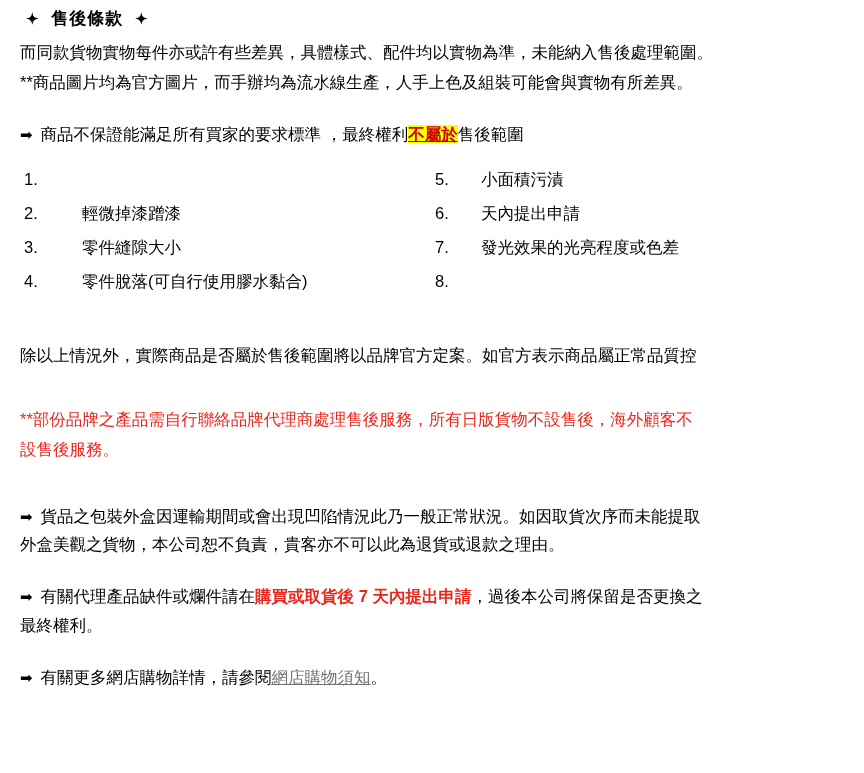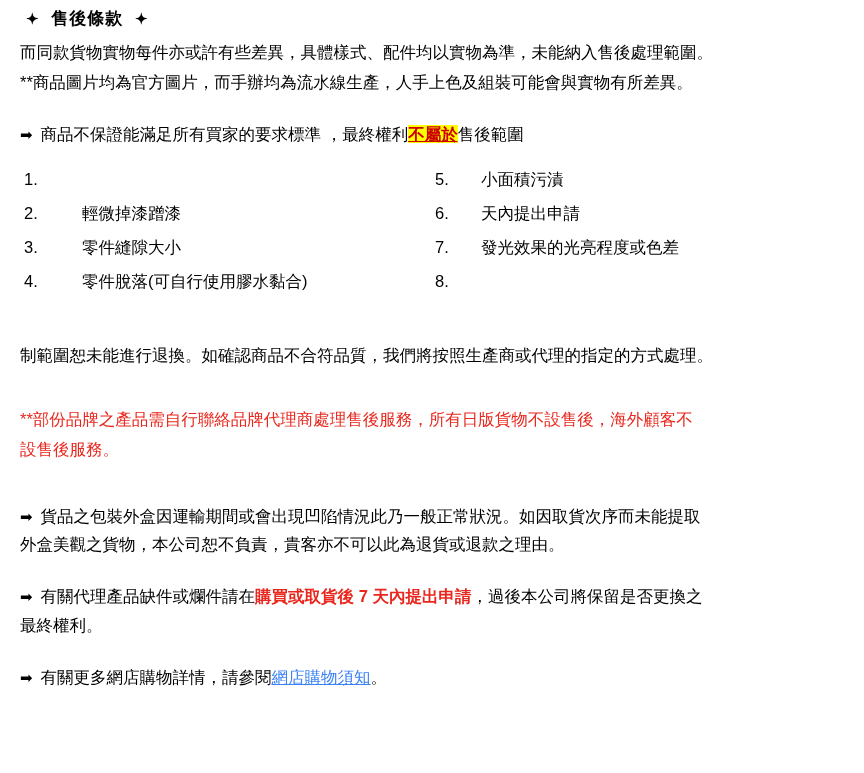--- a/index.html
+++ b/index.html
@@ -58,21 +58,21 @@
   }
   .red {
     color: #e8281e;
     font-weight: normal;
   }
   .red-underline {
     color: #e8281e;
     font-weight: bold;
   }
   .link {
-    color: #3b82f6;
+    color: #737373;
     text-decoration: underline;
   }
   .list-wrap {
     display: flex;
     margin-top: 14px;
   }
   .col {
     width: 50%;
   }
   .li {
@@ -146,21 +146,21 @@
         <span class="txt">發光效果的光亮程度或色差</span>
       </div>
       <div class="li">
         <span class="num right-col">8.</span>
       </div>
     </div>
   </div>
 
   <div class="gap-xl"></div>
 
-  <p class="para">制範圍恕未能進行退換。如確認商品不合符品質，我們將按照生產商或代理的指定的方式處理。</p>
+  <p class="para">除以上情況外，實際商品是否屬於售後範圍將以品牌官方定案。如官方表示商品屬正常品質控</p>
 
   <div class="gap-lg"></div>
 
   <p class="para red">**部份品牌之產品需自行聯絡品牌代理商處理售後服務，所有日版貨物不設售後，海外顧客不</p>
   <p class="para red">設售後服務。</p>
 
   <div class="gap-md"></div>
 
 
   <div class="gap-sm"></div>

